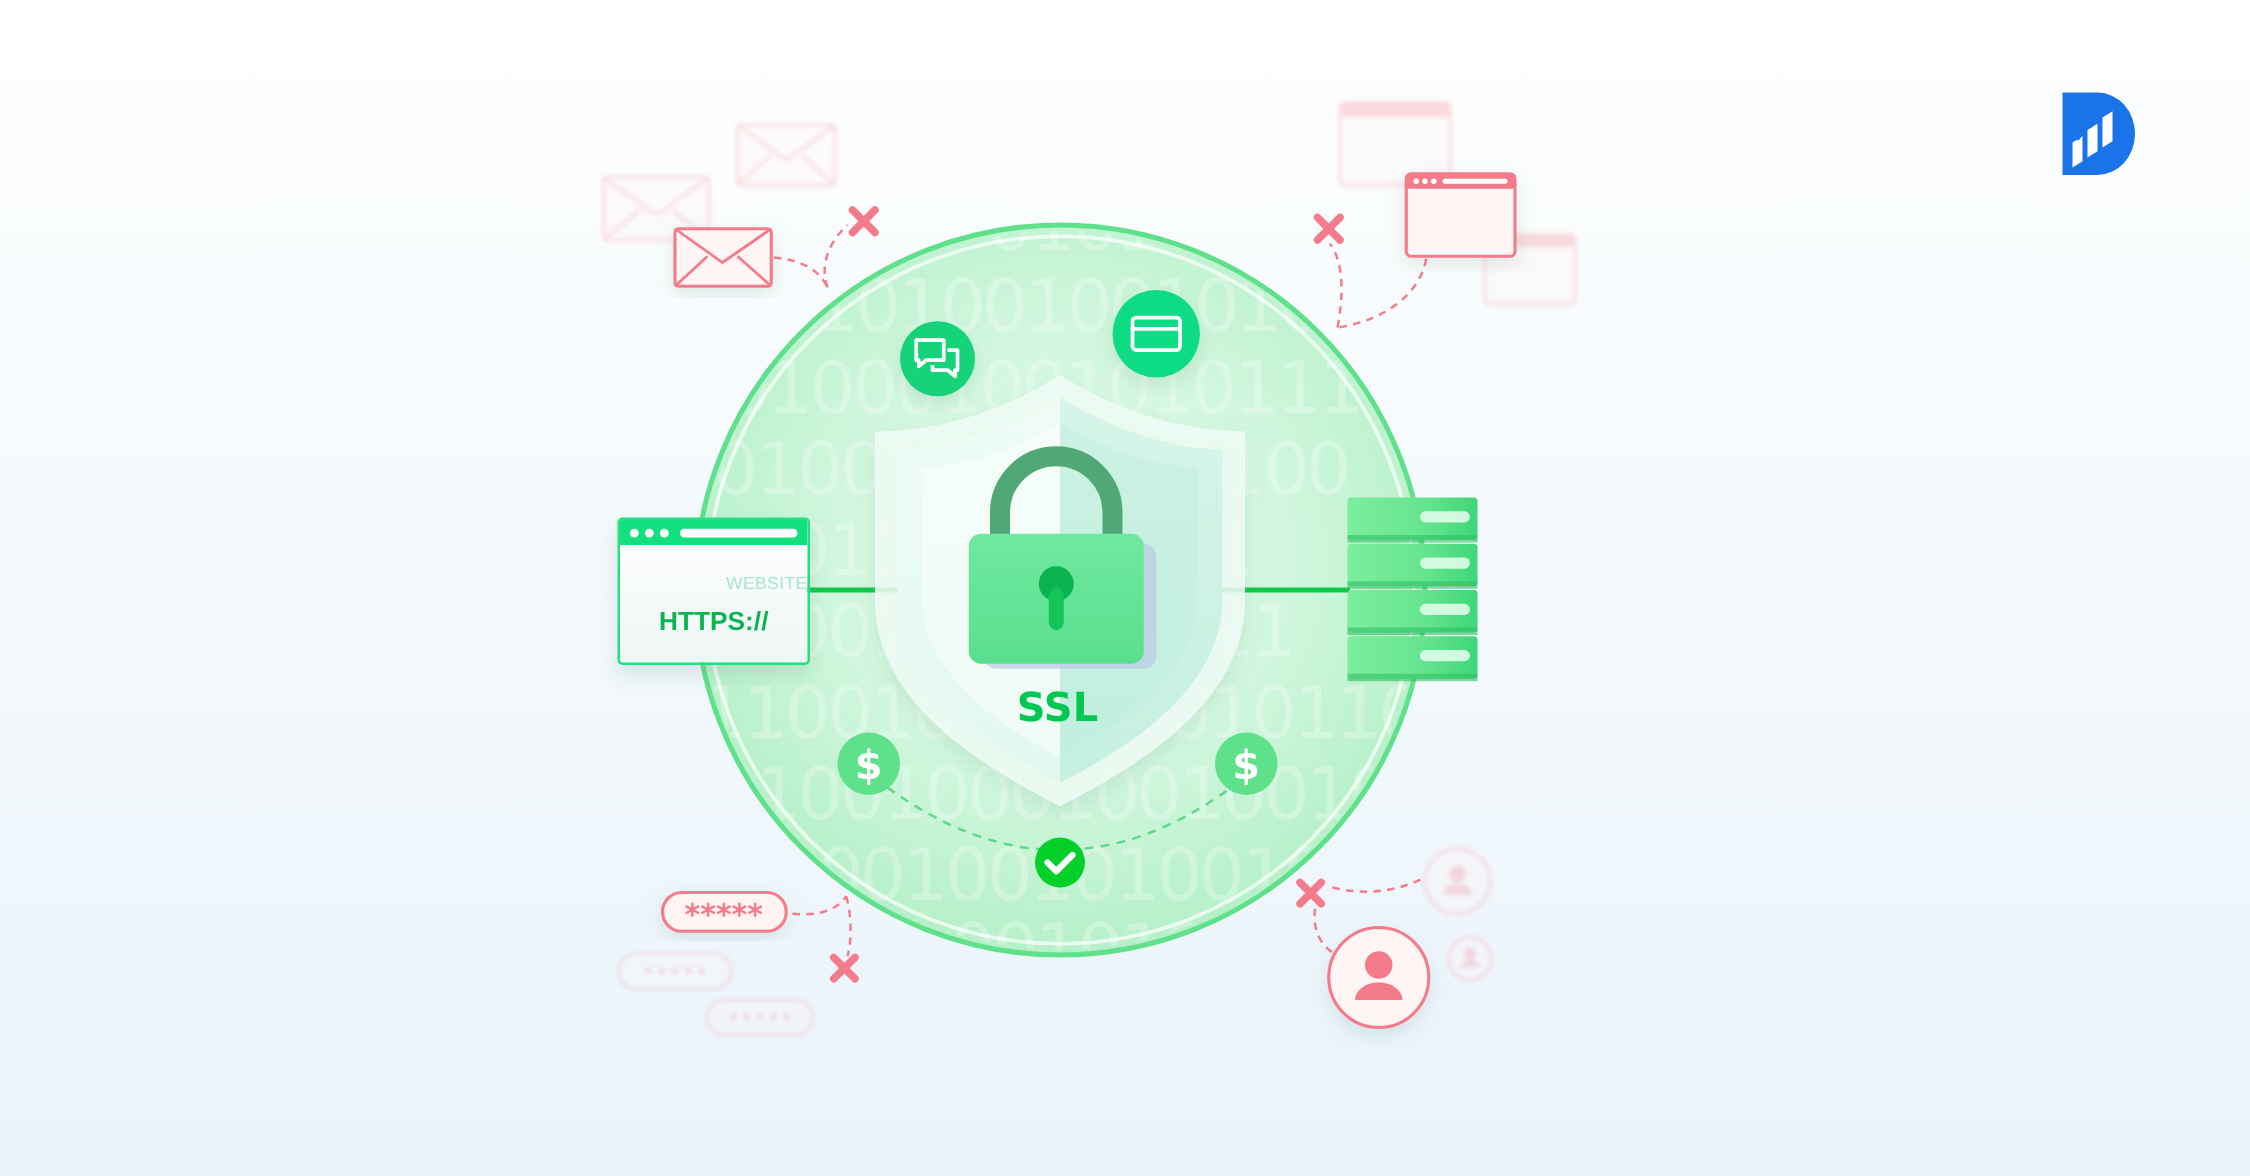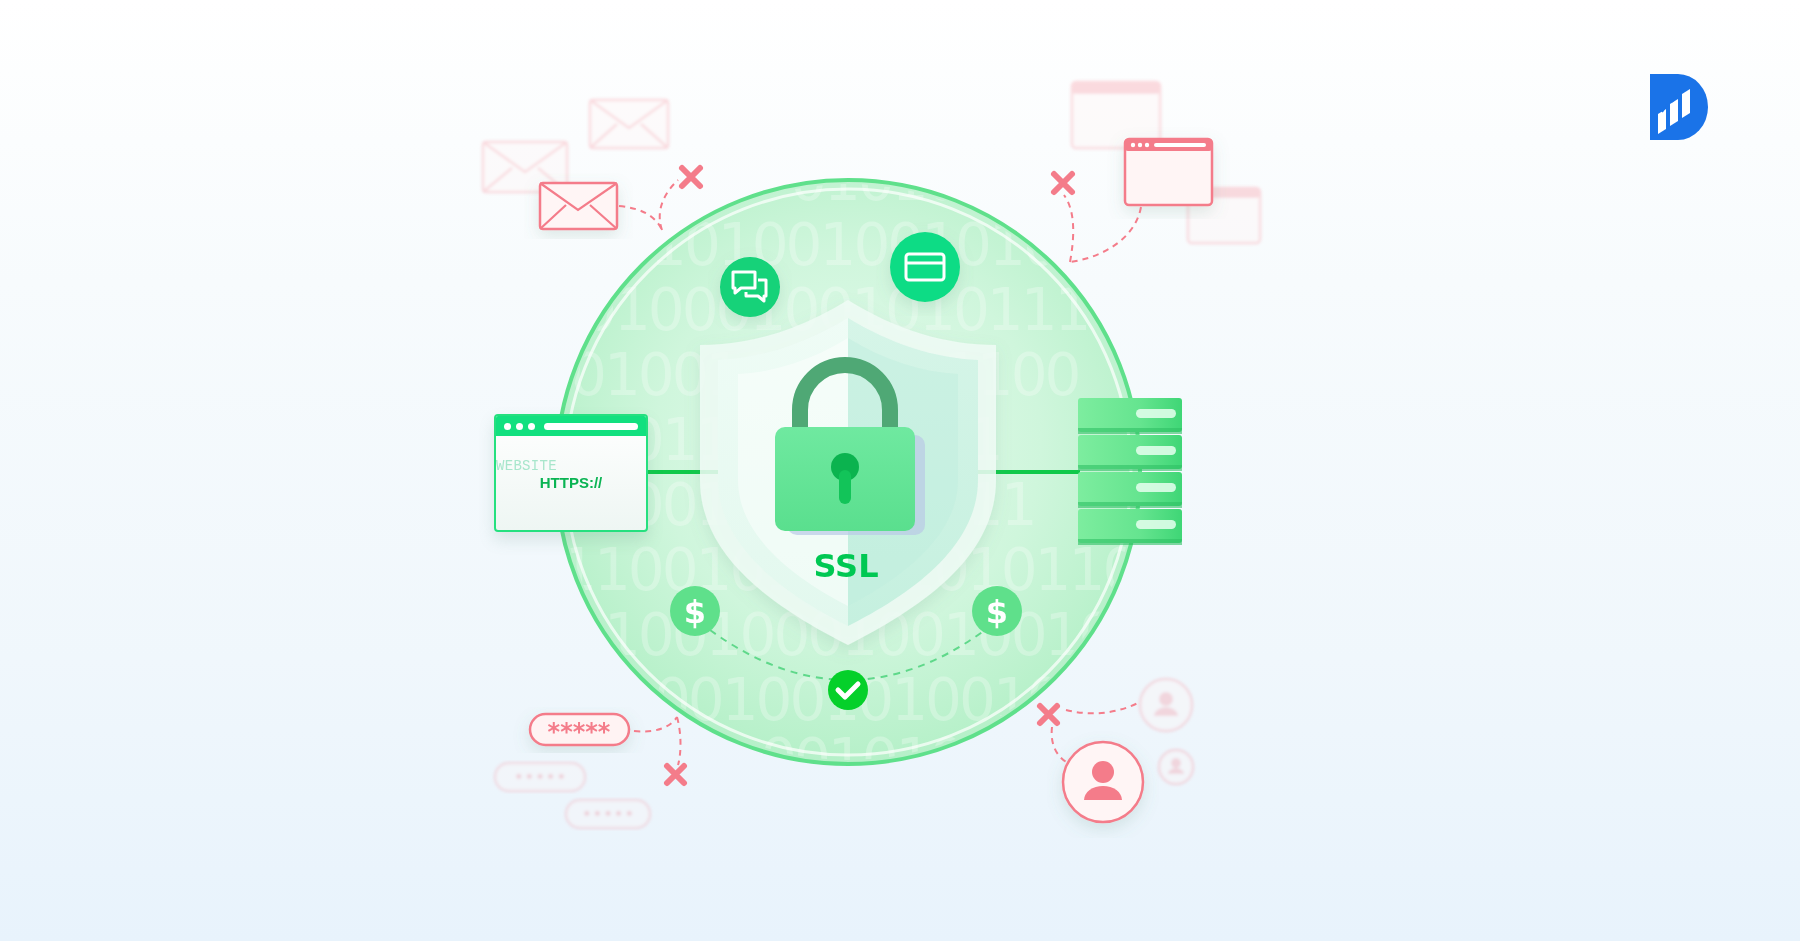--- a/index.html
+++ b/index.html
@@ -233,15 +233,15 @@
   </g>
 </svg>
 
 <div class="abs" style="left:494px;top:414px;width:150px;height:114px;border:2px solid #25e07f;border-radius:4px;background:linear-gradient(180deg,#ffffff,#eef6f3);box-shadow:0 8px 16px rgba(90,140,120,0.18);overflow:hidden;">
   <div style="height:20px;background:#12e07f;display:flex;align-items:center;padding:0 8px;gap:5px;">
     <span style="width:7px;height:7px;border-radius:50%;background:#fff;display:inline-block;"></span>
     <span style="width:7px;height:7px;border-radius:50%;background:#fff;display:inline-block;"></span>
     <span style="width:7px;height:7px;border-radius:50%;background:#fff;display:inline-block;"></span>
     <span style="flex:1;height:7px;border-radius:4px;background:#fff;margin-left:4px;"></span>
   </div>
-  <div class="https-label" style="text-align:left;margin-top:22px;font-size:14px;color:#a8e6cc;letter-spacing:0.3px;font-family:Liberation Mono, monospace;">WEBSITE</div>
-  <div class="https-label" style="text-align:center;margin-top:0;font-size:15px;font-weight:bold;color:#0ab453;">HTTPS://</div>
+  <div class="https-label" style="text-align:right;margin-top:22px;font-size:14px;color:#a8e6cc;letter-spacing:0.3px;">WEBSITE</div>
+  <div class="https-label" style="text-align:center;margin-top:12px;font-size:21px;font-weight:bold;color:#0ab453;">HTTPS://</div>
 </div>
 
 </body></html>

